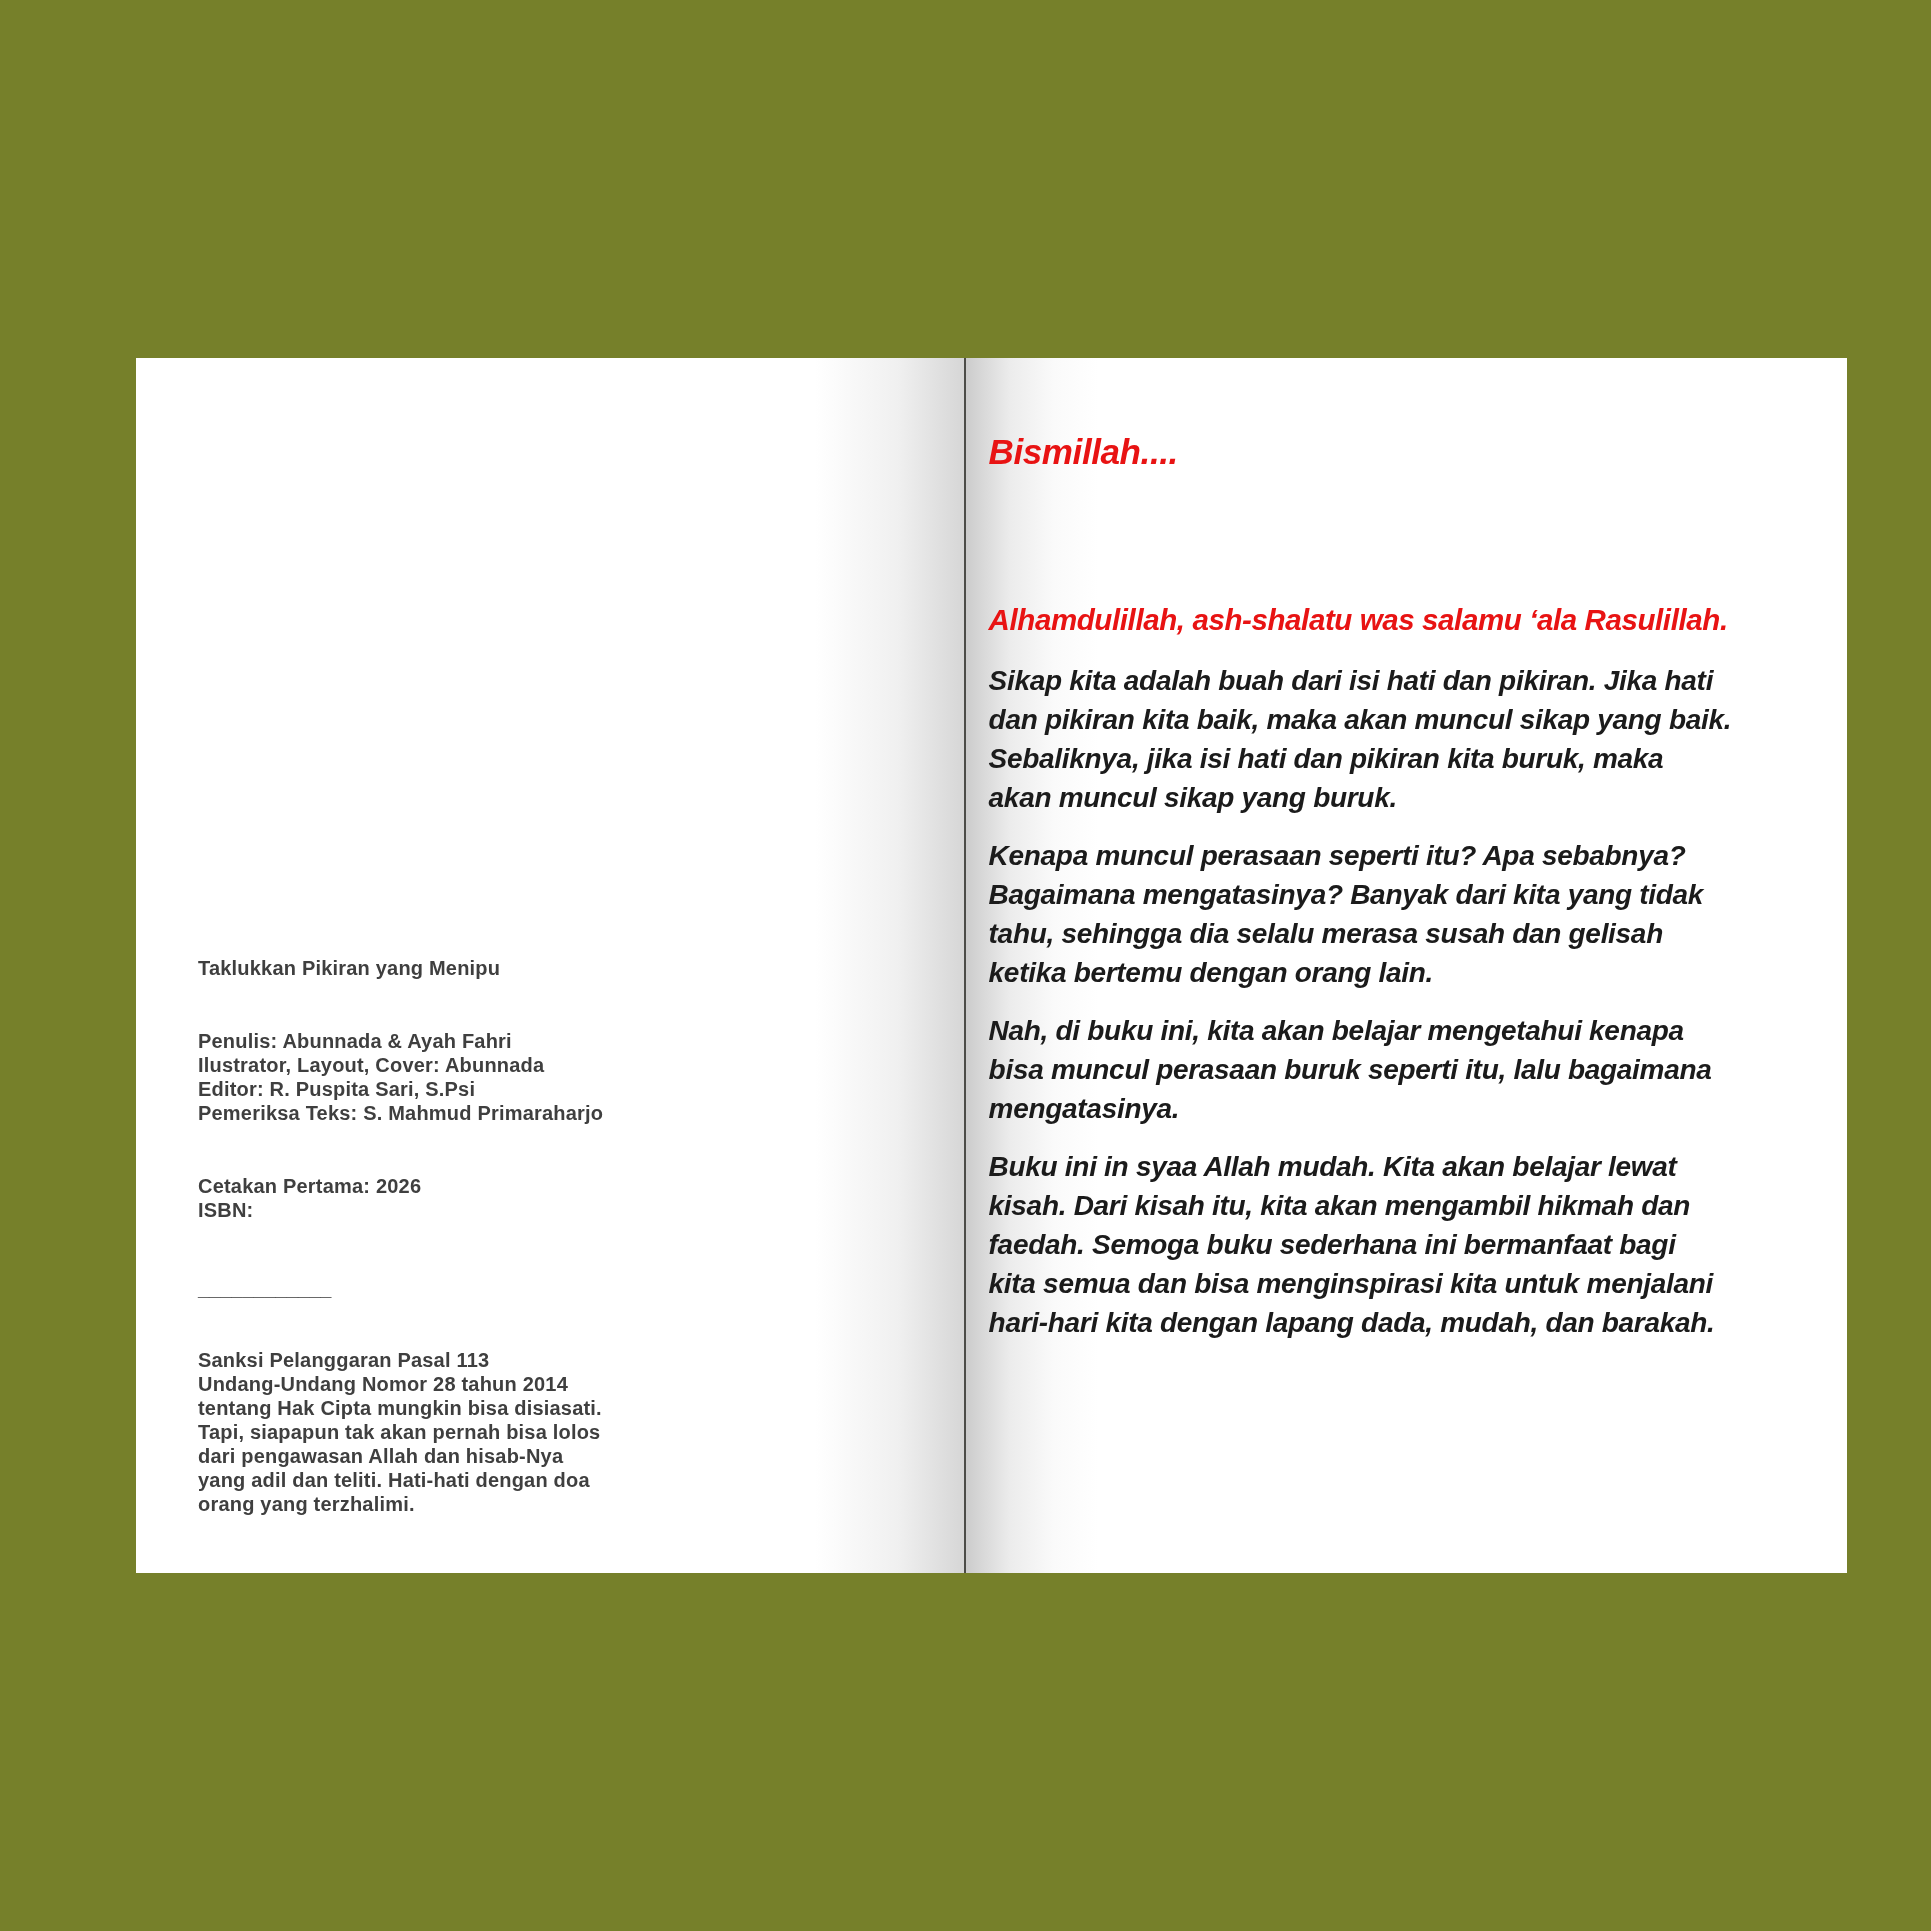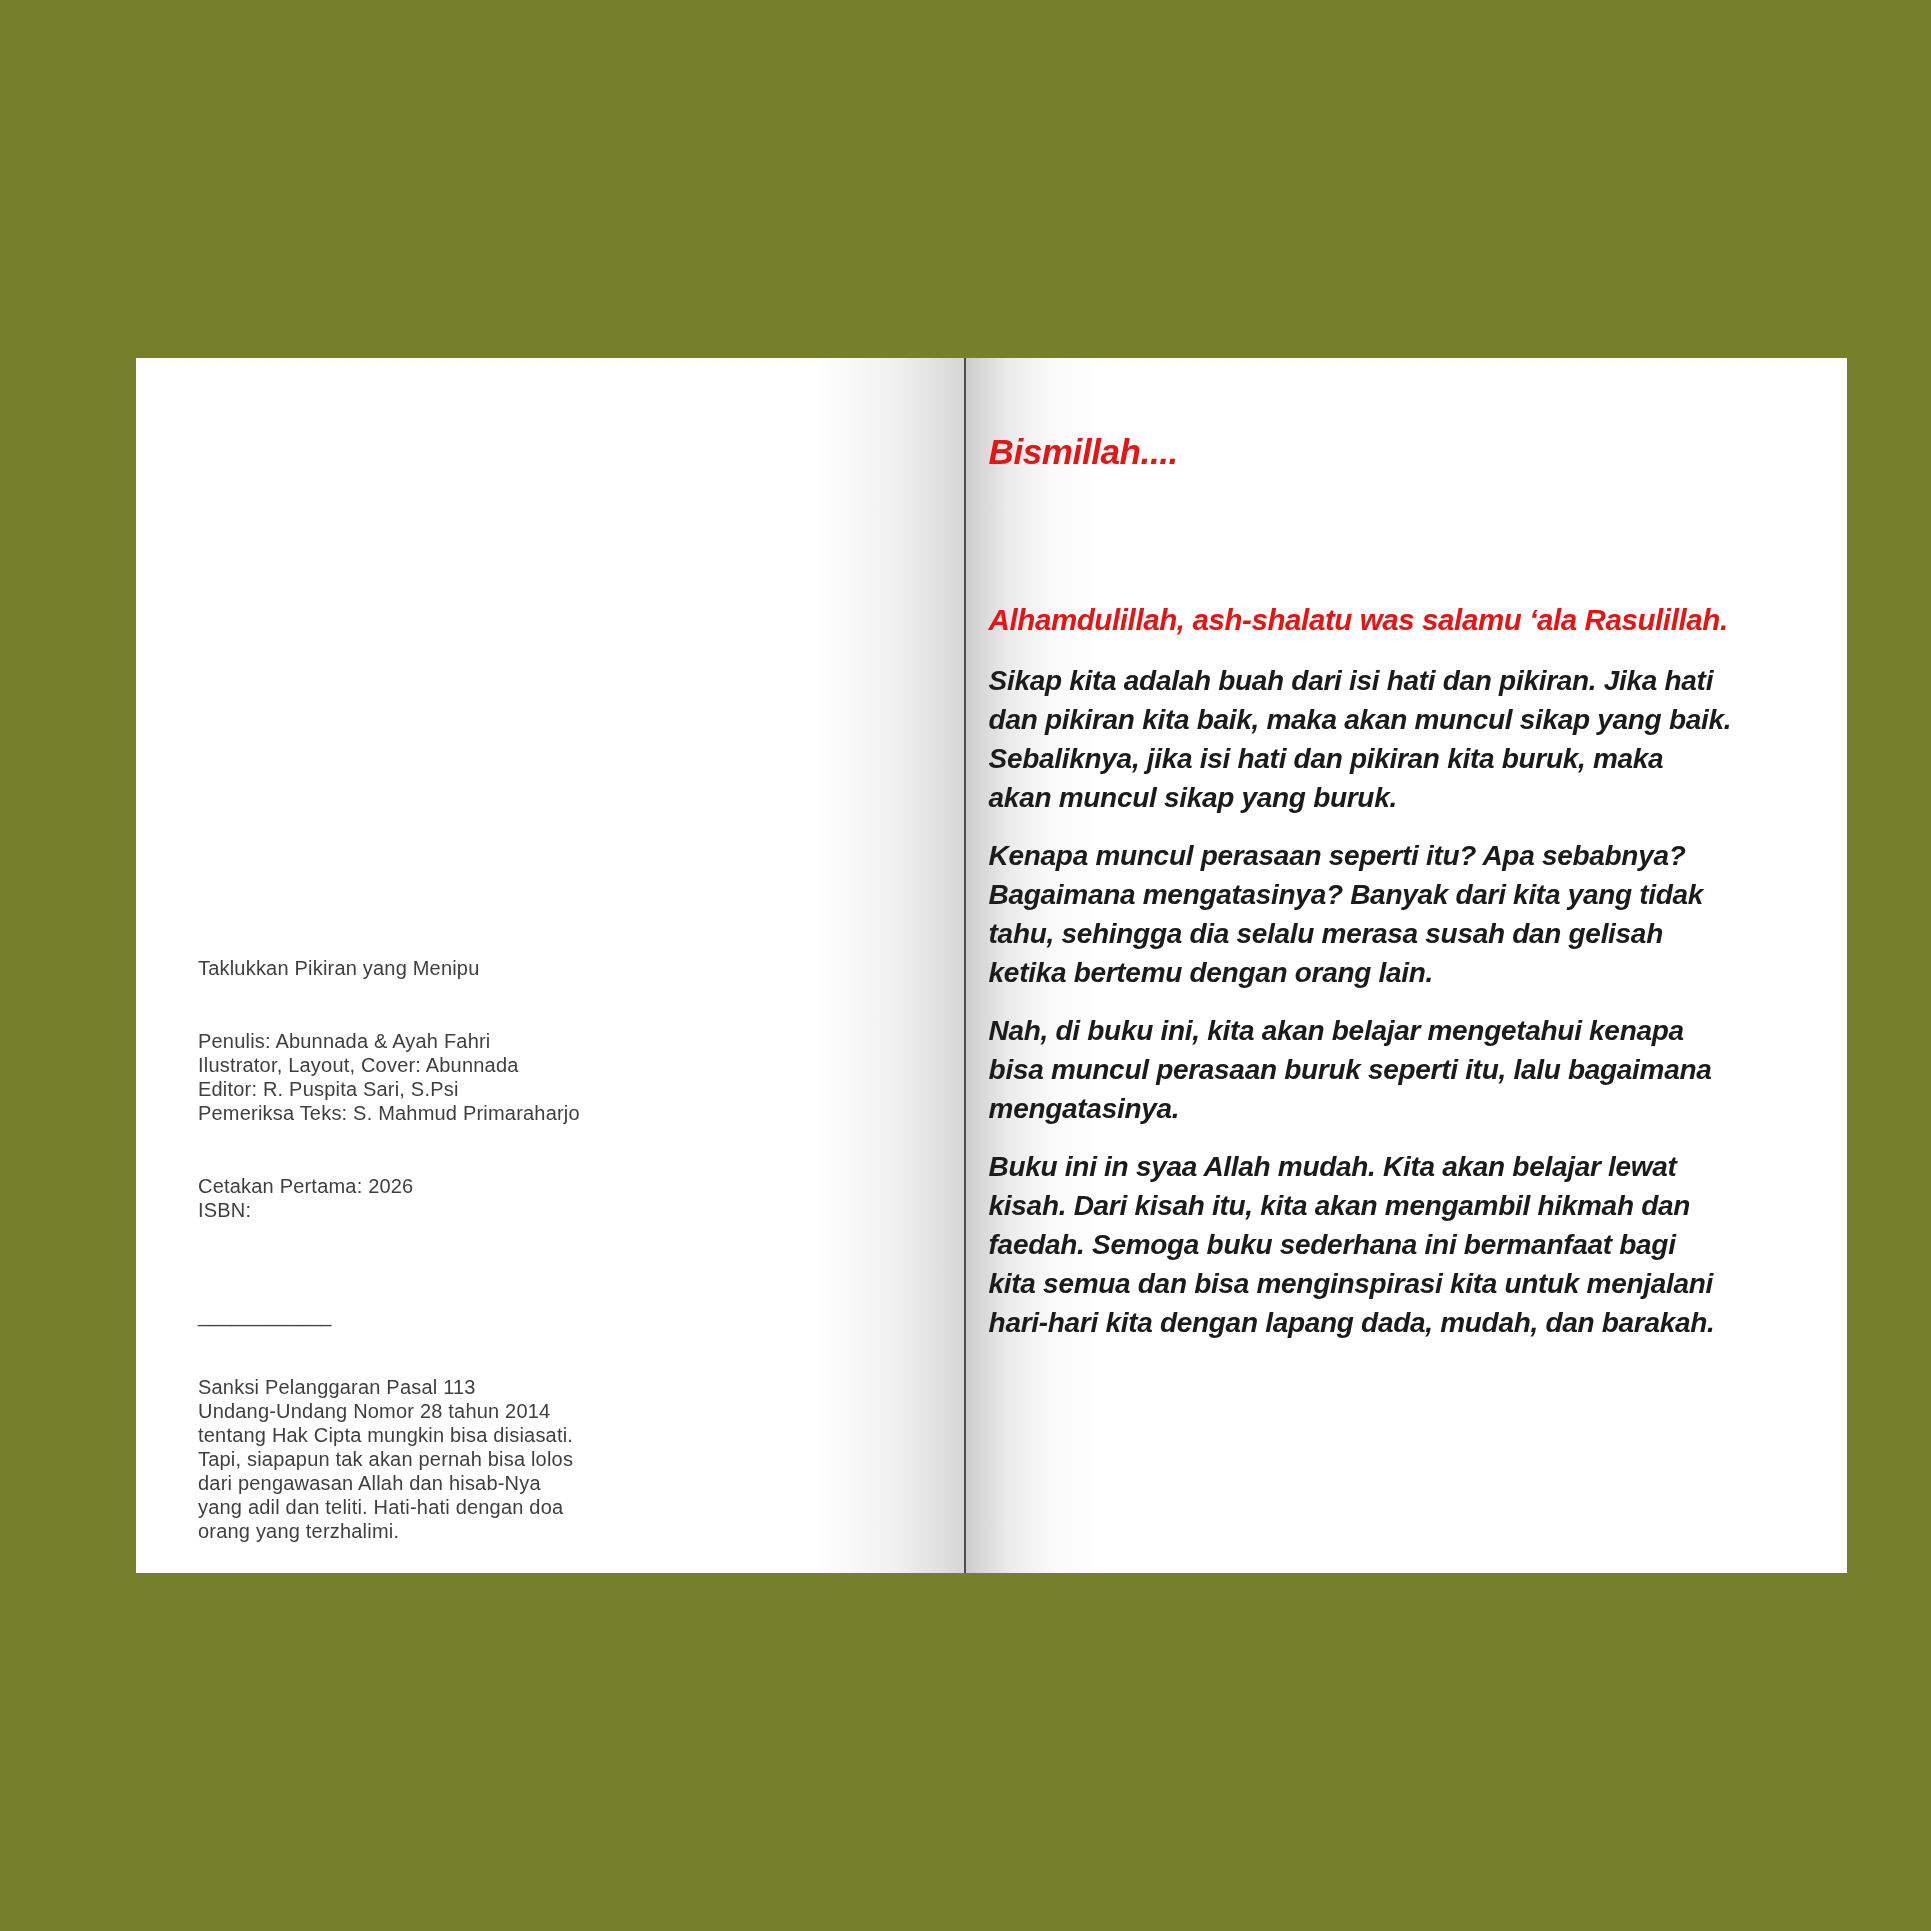--- a/index.html
+++ b/index.html
@@ -54,28 +54,28 @@
     background: linear-gradient(90deg, #cccccc 0%, #ececec 5%, #fafafa 10%, #ffffff 15%, #ffffff 100%);
   }
   
   .colophon {
     position: absolute;
     left: 62px;
     top: 574px;
     width: 487px;
     font-size: 20px;
     line-height: 24px;
-    font-weight: normal;
+    font-weight: bold;
     color: var(--left-ink);
     letter-spacing: 0.2px;
     white-space: pre-line;
   }
   .colophon .block { margin: 0 0 25px 0; }
   .colophon .block-title { margin-bottom: 25px; }
-  .colophon .block-edition { margin-bottom: 57px; }
+  .colophon .block-edition { margin-bottom: 30px; }
   .colophon .block-divider { margin-bottom: 24px; letter-spacing: 0; }
   .colophon .block-sanction { margin-bottom: 1px; }
   
   .chapter {
     position: absolute;
     left: 22.6px;
     top: 74px;
     width: 793px;
     color: var(--right-ink);
   }

